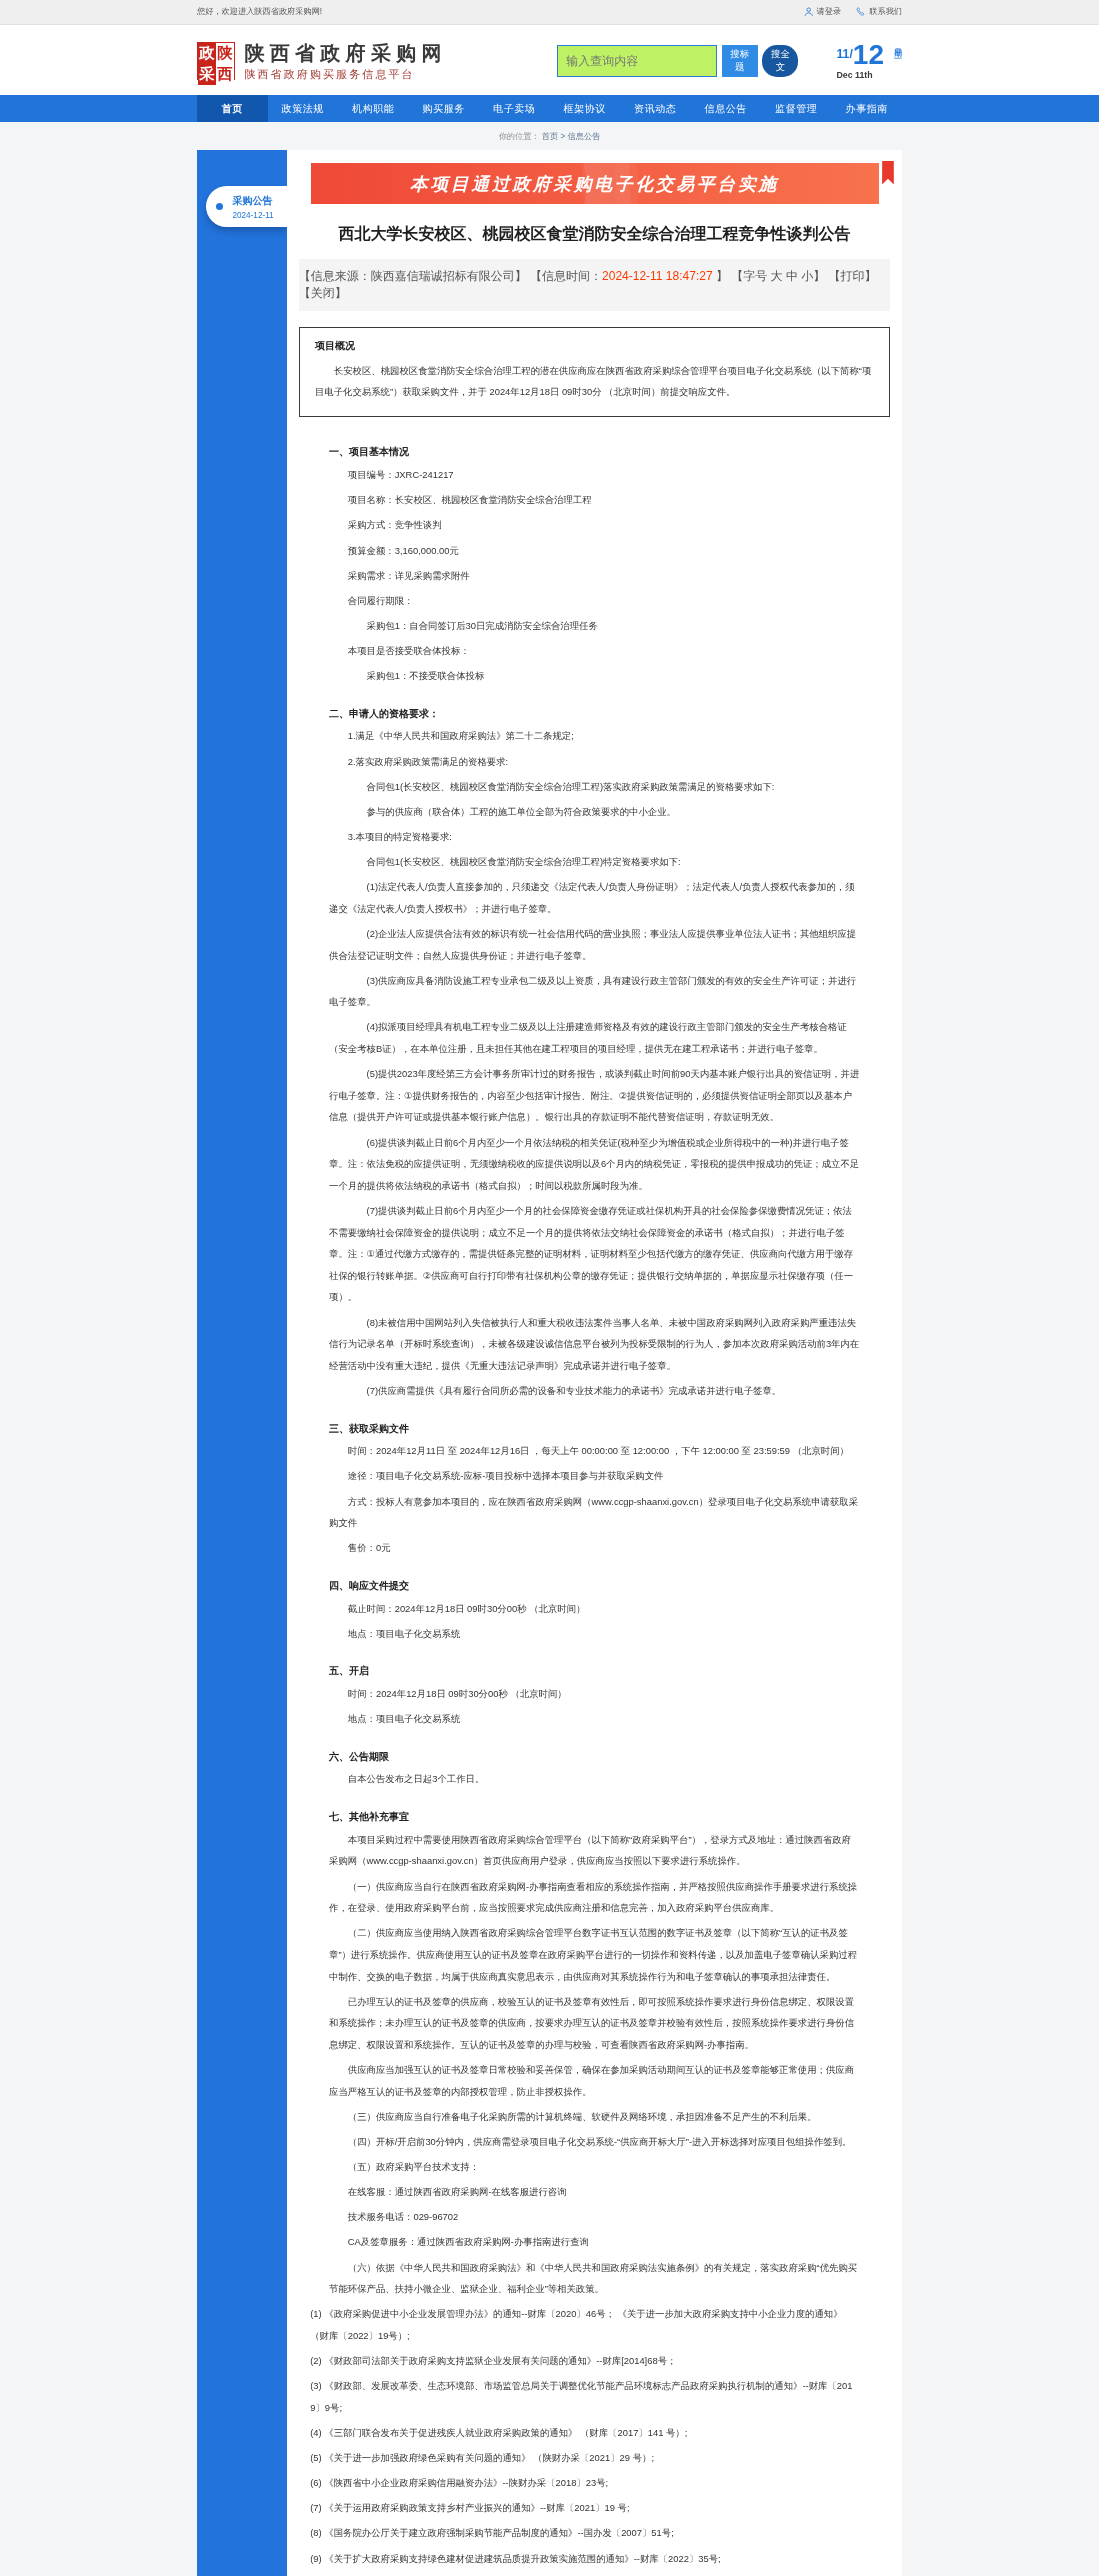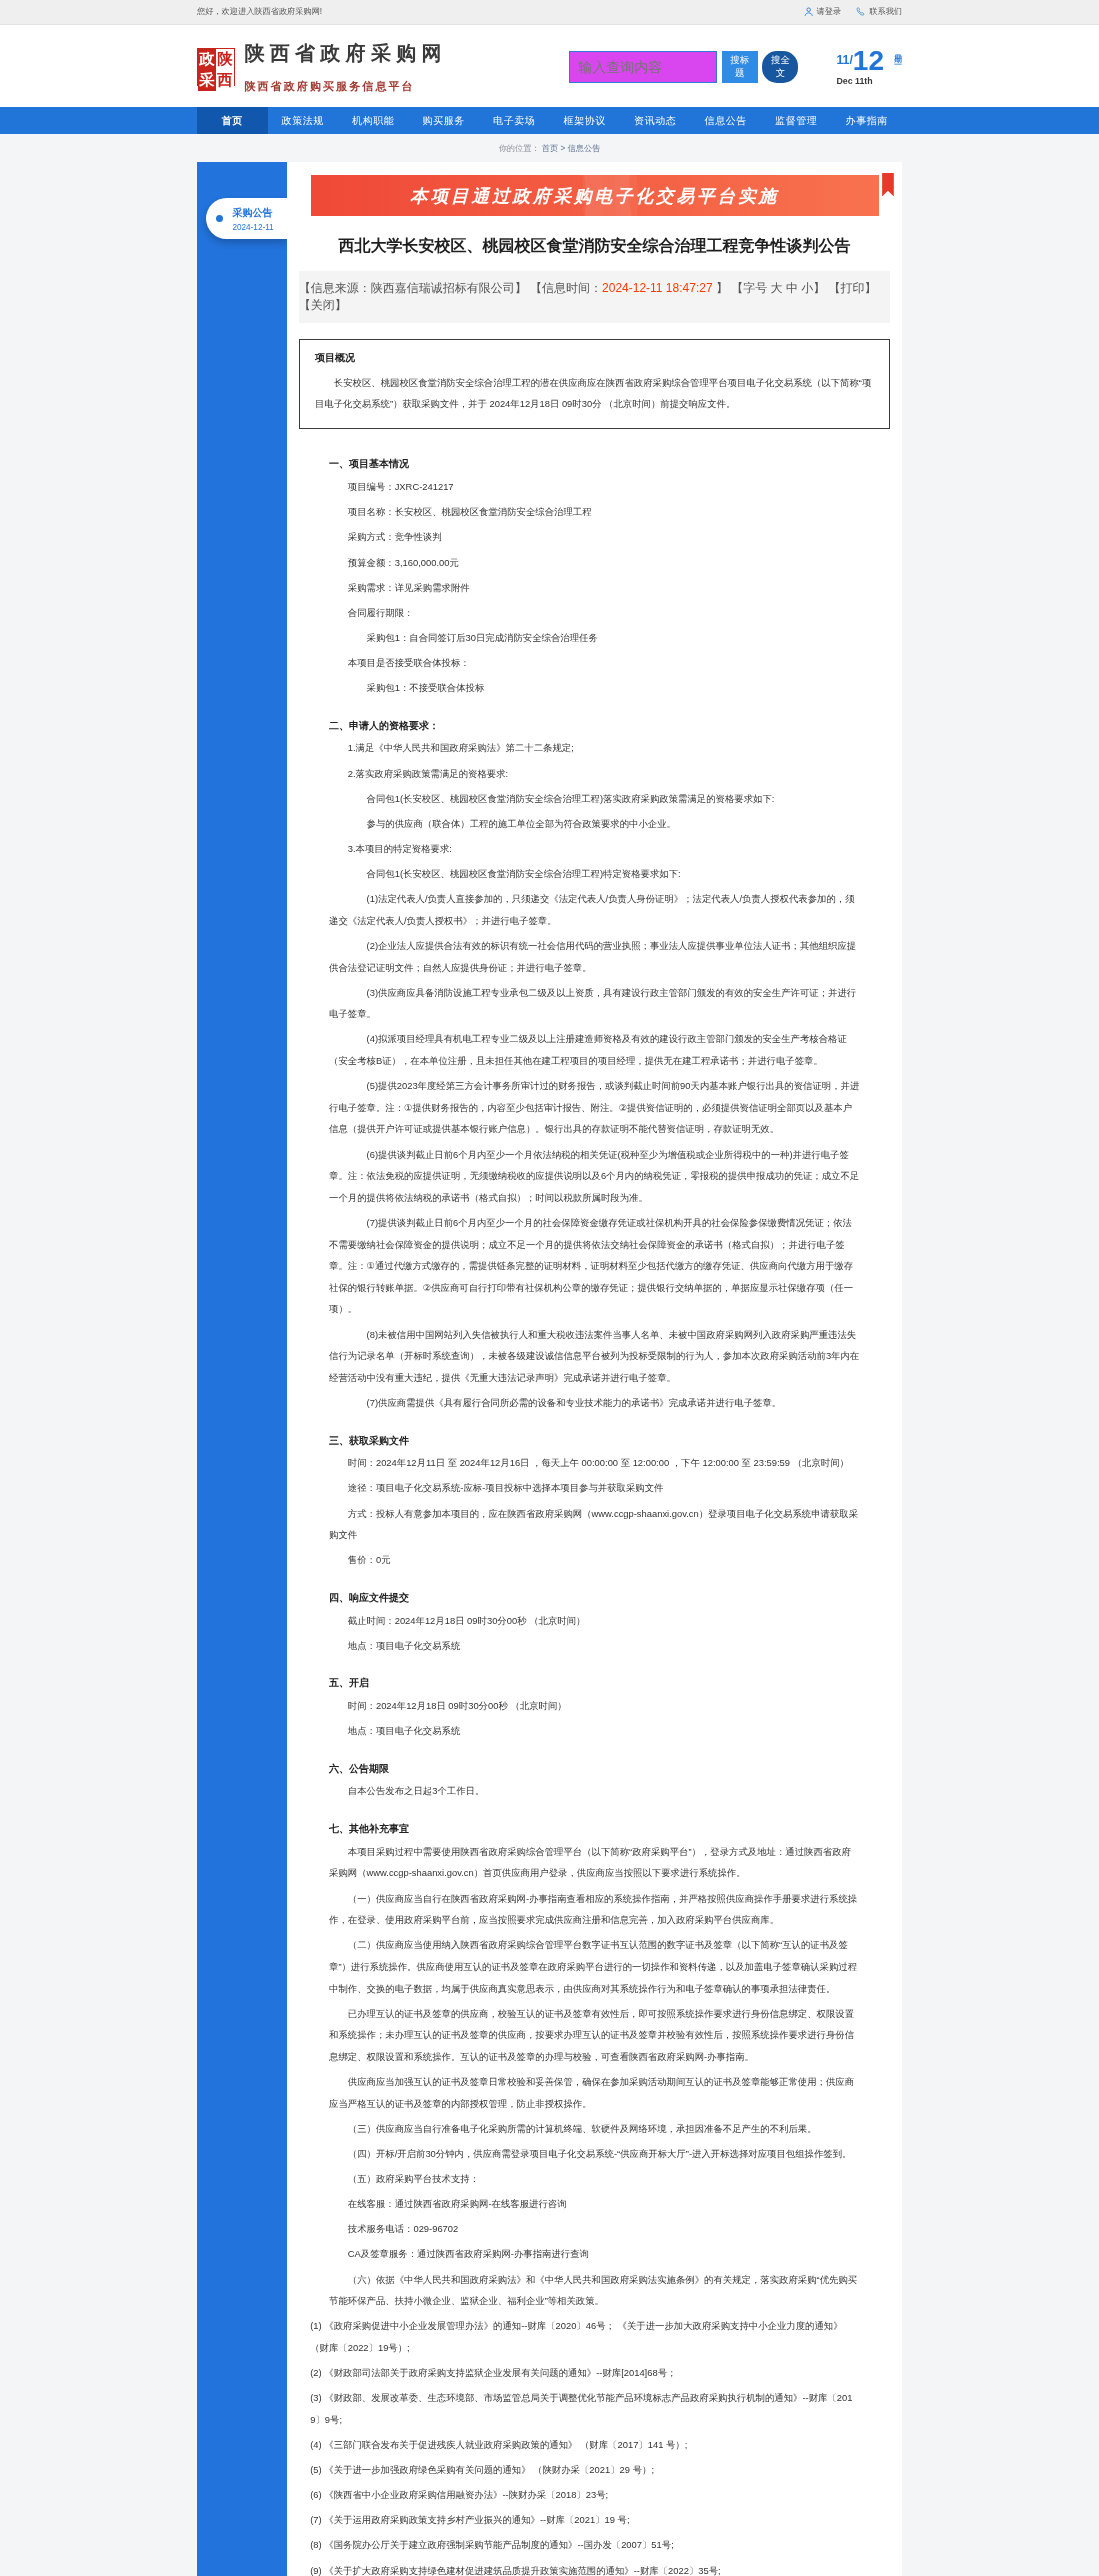--- a/index.html
+++ b/index.html
@@ -17,23 +17,23 @@
 
   
   .header { background:#fff; }
   .header-inner { display:flex; align-items:center; padding:15.3px 0 13px; }
   .logo { width:38px; height:38px; display:grid; grid-template-columns:1fr 1fr; grid-template-rows:1fr 1fr; border:1.2px solid #c9241c; flex-shrink:0; }
   .logo span { display:flex; align-items:center; justify-content:center; font-size:15.3px; font-weight:bold; font-family:"Liberation Serif","DejaVu Serif",serif; }
   .logo .r { background:#c9241c; color:#fff; }
   .logo .w { background:#fff; color:#c9241c; }
   .site-titles { margin-left:9.4px; }
   .site-name { font-size:20px; font-weight:bold; color:#3a3a3a; letter-spacing:5.3px; }
-  .site-sub { font-size:11px; font-weight:bold; color:#a23b33; letter-spacing:2.1px; margin-top:12px; }
+  .site-sub { font-size:11px; font-weight:normal; color:#a23b33; letter-spacing:2.1px; margin-top:0; }
   .search-area { margin-left:auto; display:flex; align-items:stretch; }
-  .search-input { width:148px; height:32px; border:1.2px solid #2b7dd9; padding:0 8.2px; font-size:14px; color:#333; outline:none; background:#d946ef; }
+  .search-input { width:160px; height:32px; border:1.2px solid #2b7dd9; padding:0 8.2px; font-size:12px; color:#333; outline:none; background:#bef264; }
   .search-btn { width:36px; border:none; color:#fff; font-size:9.4px; cursor:pointer; padding:0 6px; }
   .btn-title { background:#2f8be4; margin-left:4.7px; }
   .btn-full  { background:#17579f; margin-left:4.7px;border-radius:15px; }
   .date-block { margin-left:38px; }
   .date-row { display:flex; align-items:flex-start; color:#2175d8; }
   .date-month { font-size:12.3px; font-weight:bold; margin-top:5.9px; }
   .date-day { font-size:28px; font-weight:bold; line-height:1; }
   .date-week { writing-mode:vertical-rl; text-orientation:upright; font-size:8.2px; margin-left:7px; letter-spacing:1.8px; color:#2175d8; }
   .date-en { font-size:8.8px; font-weight:bold; color:#3a3a3a; margin-top:1.2px; }
 

